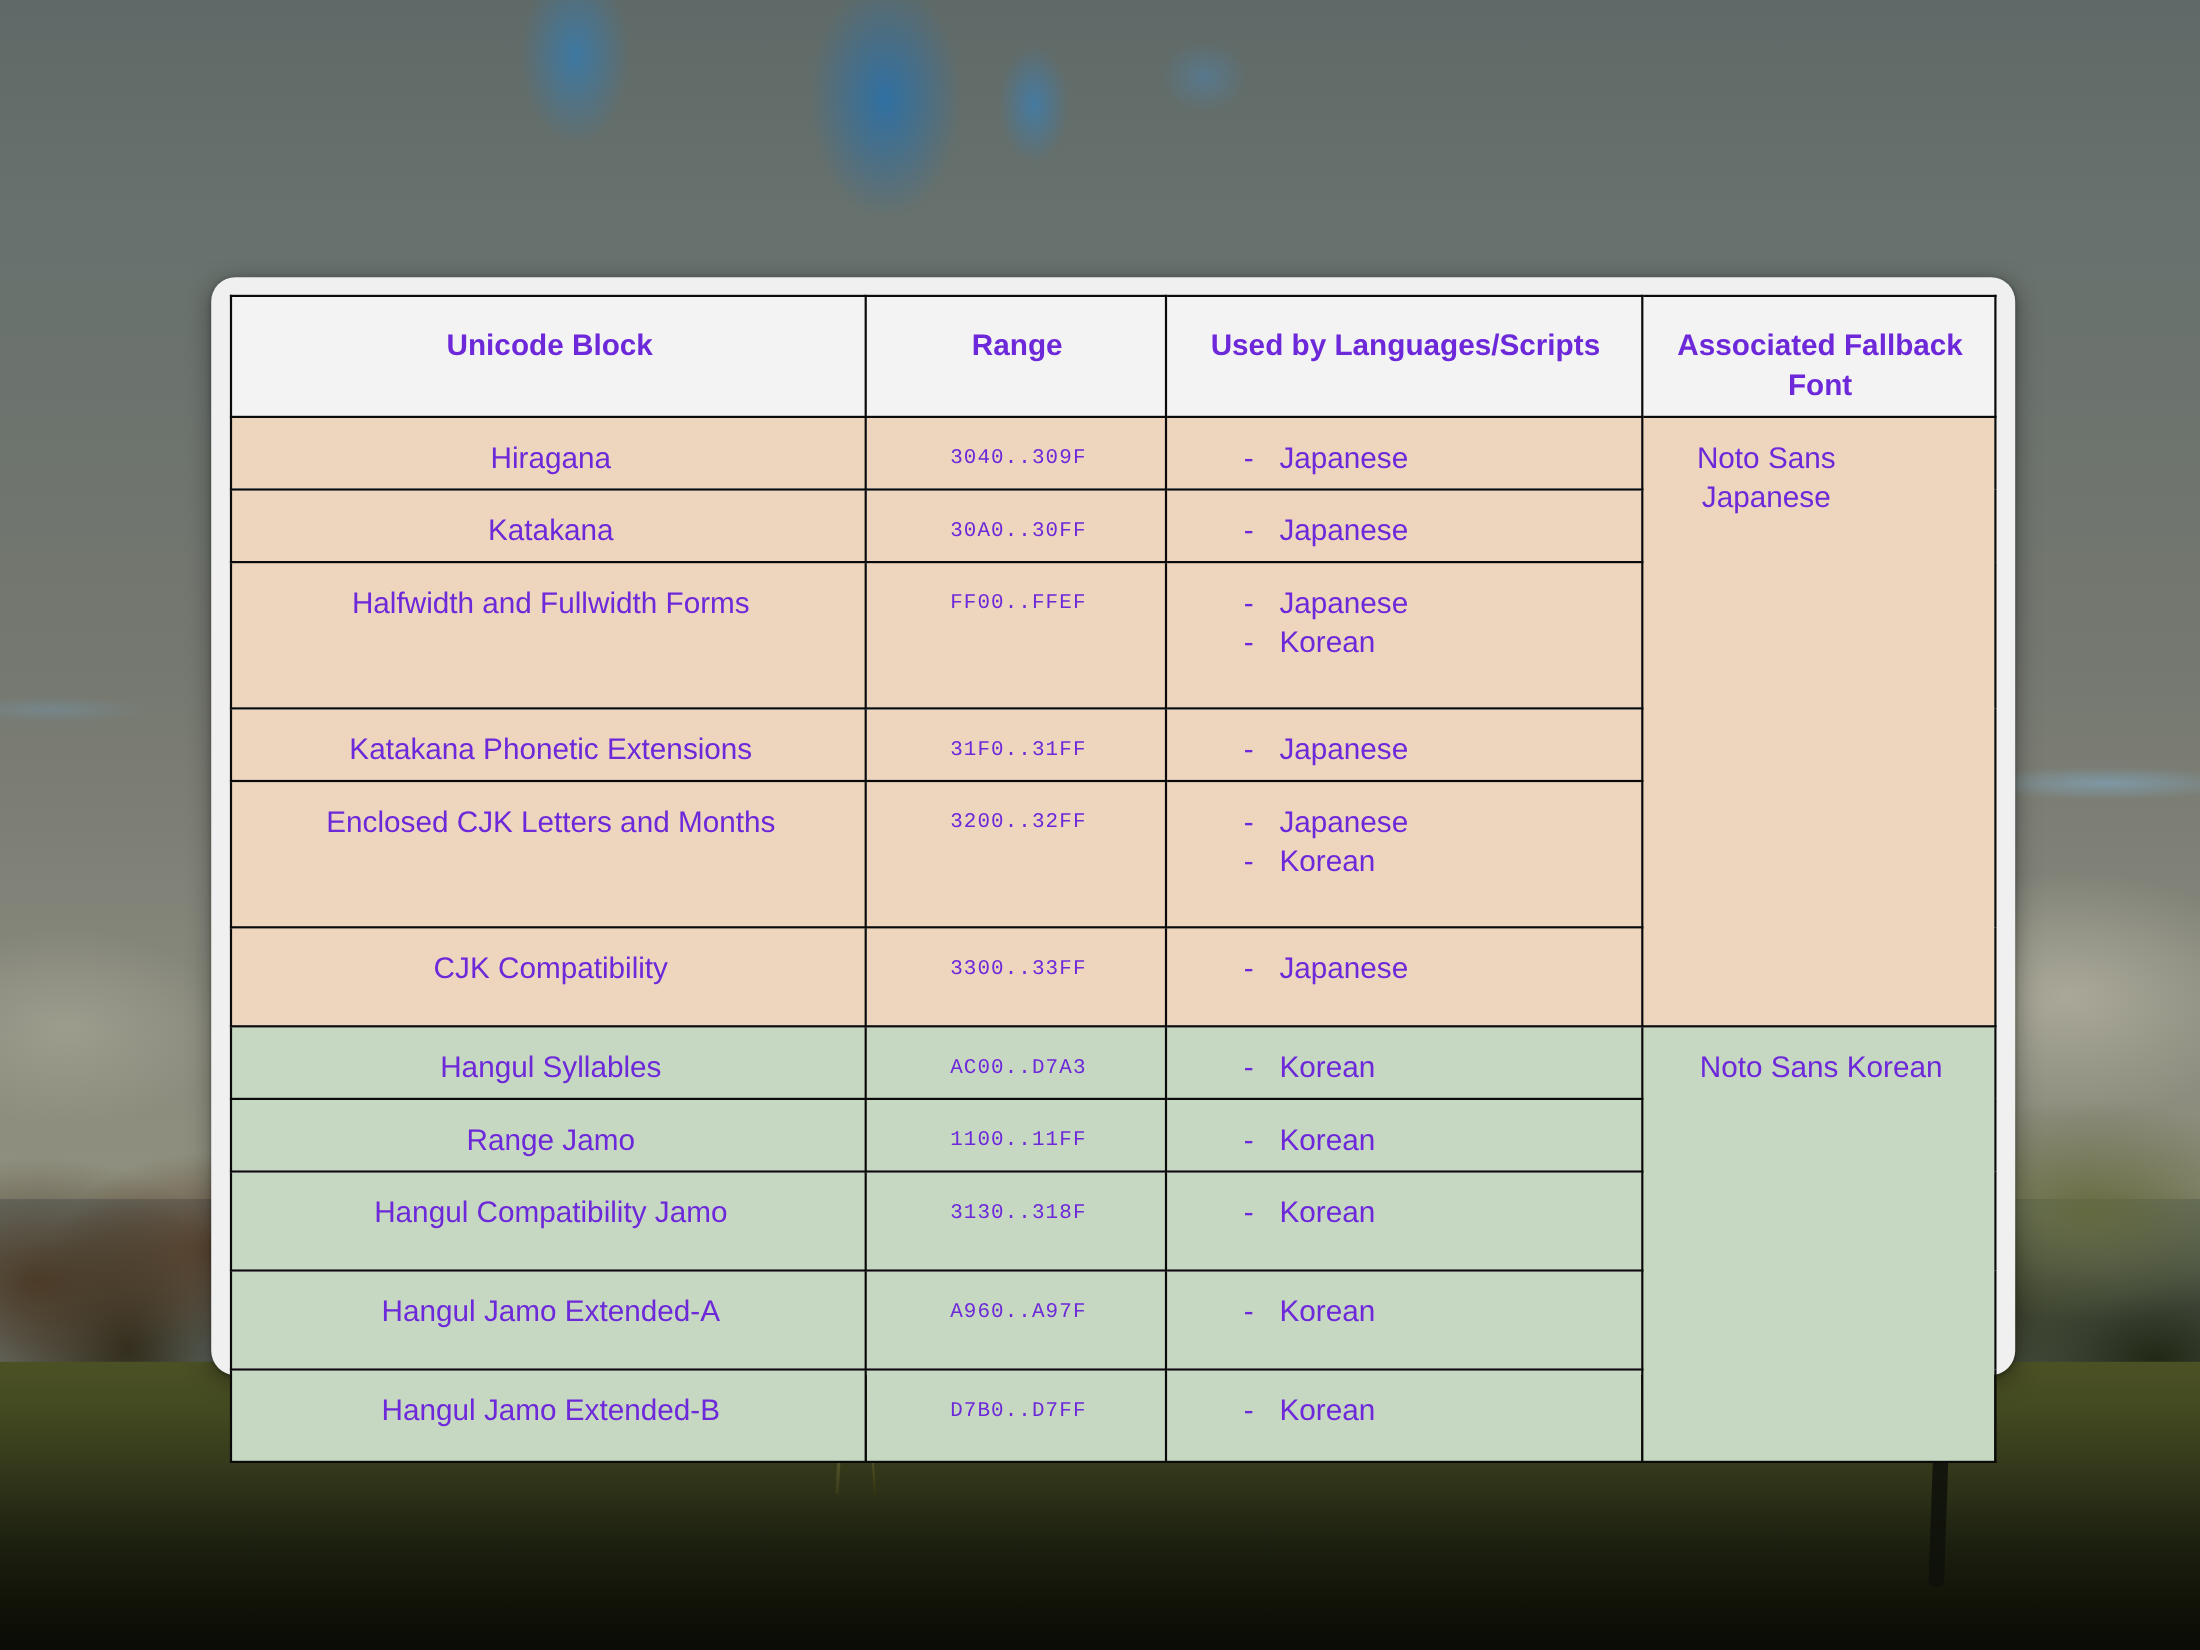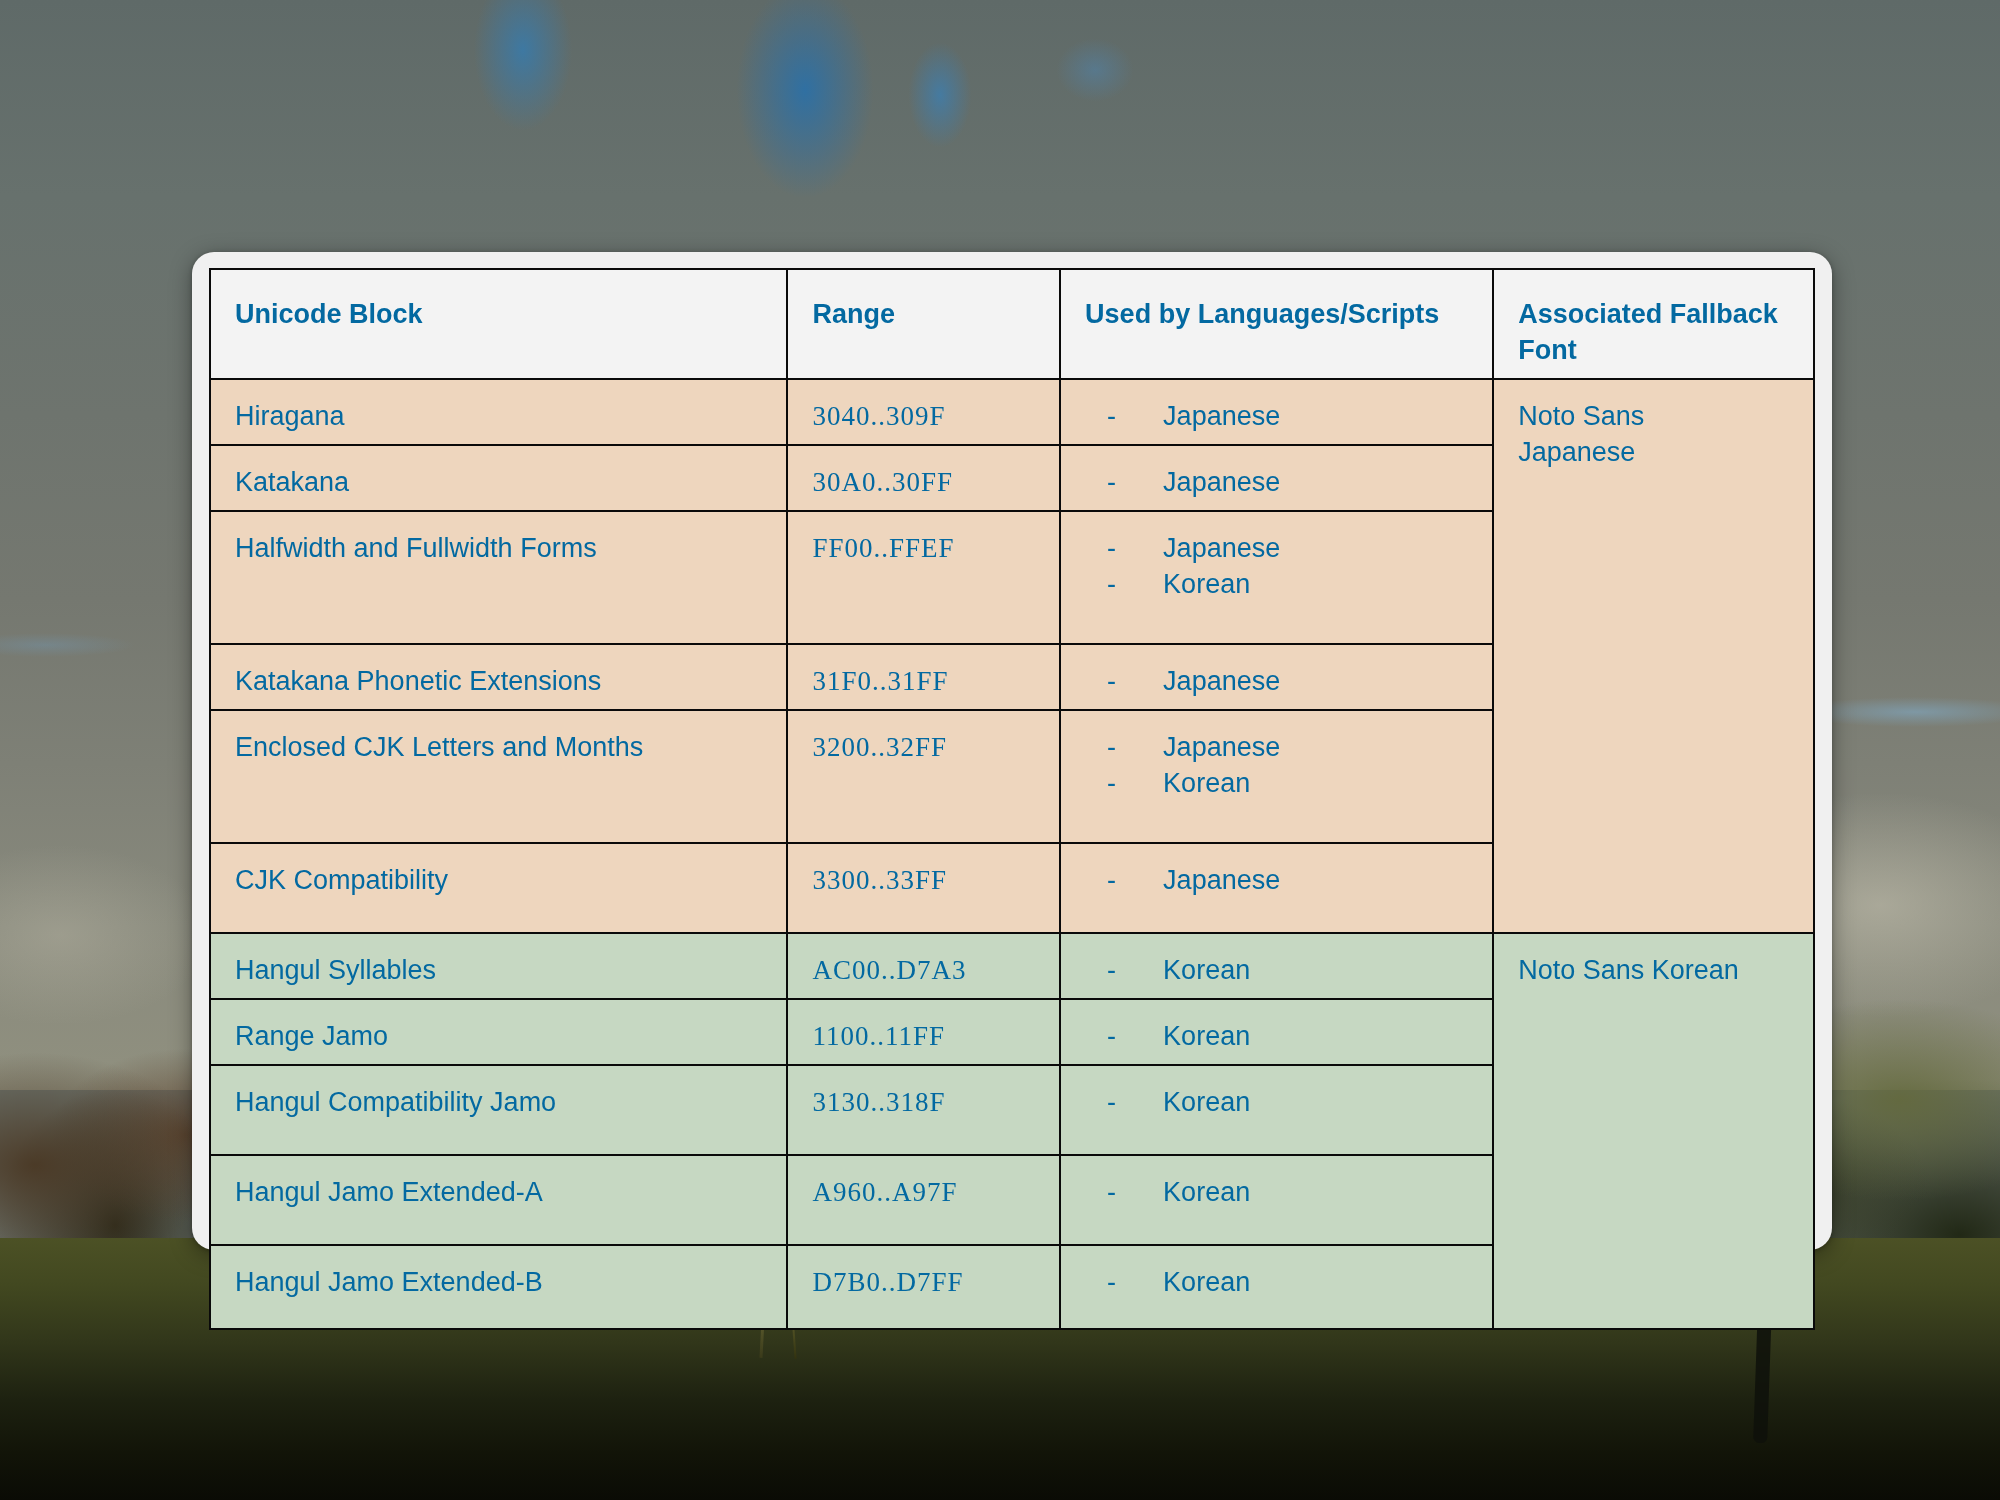--- a/index.html
+++ b/index.html
@@ -84,23 +84,23 @@
     table-layout: fixed;
   }
   .blocks col.c1 { width: 36%; }
   .blocks col.c2 { width: 17%; }
   .blocks col.c3 { width: 27%; }
   .blocks col.c4 { width: 20%; }
 
   .blocks th, .blocks td {
     border: 2.5px solid #0a0a0a;
     vertical-align: top;
-    text-align: left;
+    text-align: center;
     box-sizing: border-box;
-    color: #0369a1;
+    color: #6d28d9;
     overflow: hidden;
   }
 
   .blocks th {
     background: #f3f3f3;
     font-size: 27px;
     font-weight: bold;
     line-height: 36px;
     padding: 26px 22px 10px 24px;
     height: 102px;
@@ -114,22 +114,22 @@
 
   tr.row-single   { height: 60px; }
   tr.row-double   { height: 133px; }
   tr.row-mid      { height: 90px; }
   tr.row-last     { height: 84px; }
 
   td.bg-peach { background: #eed6be; }
   td.bg-green { background: #c6d8c2; }
 
   td.range {
-    font-family: Liberation Serif, serif;
-    font-size: 27px;
+    font-family: Liberation Mono, monospace;
+    font-size: 19px;
     letter-spacing: 1px;
   }
 
   td.langs { padding-left: 0; }
   ul.lang-list { list-style: none; margin: 0; padding: 0 0 0 46px; }
   ul.lang-list li { display: flex; }
   ul.lang-list .dash { width: 56px; flex: 0 0 56px; }
 
   td.fallback { }
   .fallback-text.narrow { max-width: 175px; }

